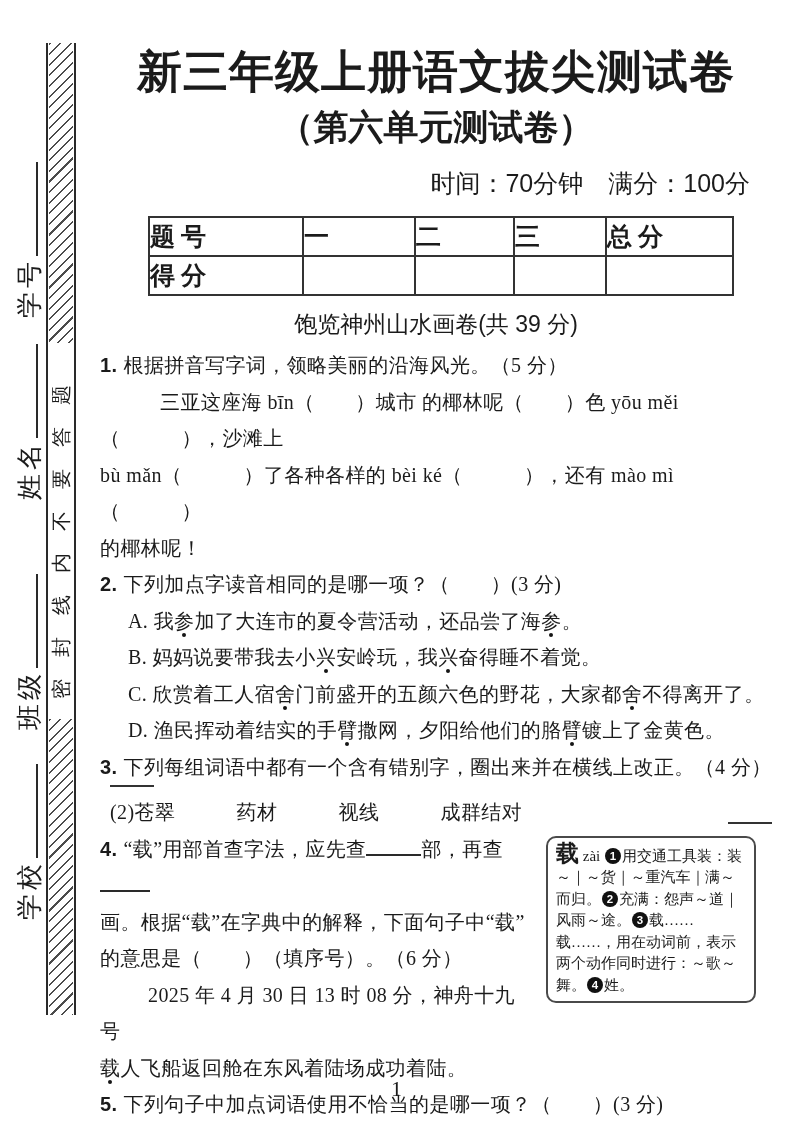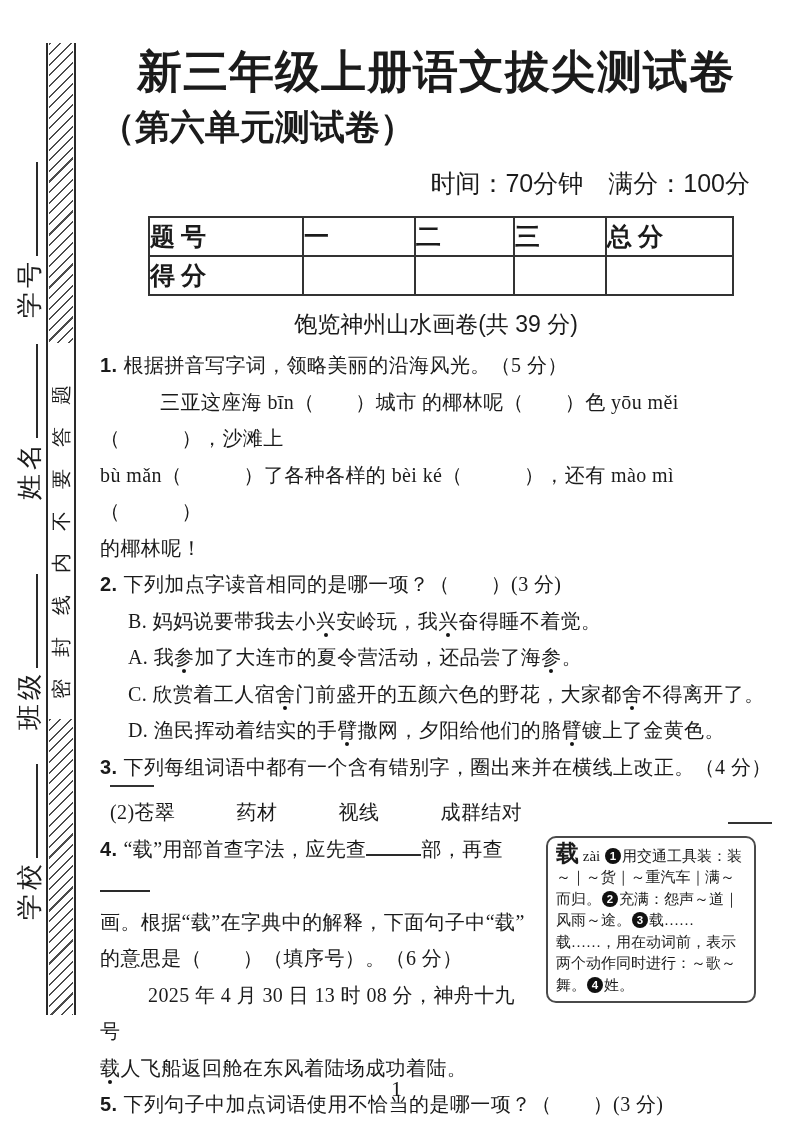--- a/index.html
+++ b/index.html
@@ -34,21 +34,21 @@
     font-size:26px; letter-spacing:4px; line-height:30px;
   }
   .label-line { display:inline-block; width:94px; height:4px;
     border-bottom:2px solid #2a2a2a; margin-left:2px; }
 
   
   .content { position:absolute; left:100px; top:0; width:672px; }
   .sans { font-family:"Liberation Sans","DejaVu Sans",sans-serif; }
   .title { margin:44px 0 0; text-align:center; font-weight:900; font-size:45px;
     letter-spacing:1px; line-height:1.25; }
-  .subtitle { margin:4px 0 0; font-weight:800; font-size:35px; }
+  .subtitle { margin:4px 0 0; text-align:center; font-weight:800; font-size:35px; }
   .info-line { margin-top:16px; text-align:right; padding-right:22px;
     font-weight:400; font-size:25px; }
 
   table.score-table { margin:16px 0 0 48px; border-collapse:collapse; table-layout:fixed;
     width:574px; text-align:left; font-weight:bold; font-size:25px; letter-spacing:6px; }
   table.score-table td { border:2px solid #333; height:37px; padding:0; }
 
   .section-heading { margin-top:13px; text-align:center; font-weight:normal; font-size:23px; }
 
   .questions { margin-top:7px; font-size:20px; line-height:36.5px; letter-spacing:0.4px; }
@@ -139,22 +139,22 @@
 
       <div>
         <div><span class="q-num">1.</span><span>根据拼音写字词，领略美丽的沿海风光。（5 分）</span></div>
         <div class="indent60">三亚这座海 bīn（　　）城市 的椰林呢（　　）色 yōu měi（　　　），沙滩上</div>
         <div>bù mǎn（　　　）了各种各样的 bèi ké（　　　），还有 mào mì（　　　）</div>
         <div>的椰林呢！</div>
       </div>
 
       <div>
         <div><span class="q-num">2.</span><span>下列加点字读音相同的是哪一项？（　　）(3 分)</span></div>
+        <div class="opt"><span>A. 我</span><span class="em-dot">参</span><span>加了大连市的夏令营活动，还品尝了海</span><span class="em-dot">参</span><span>。</span></div>
         <div class="opt"><span>B. 妈妈说要带我去小</span><span class="em-dot">兴</span><span>安岭玩，我</span><span class="em-dot">兴</span><span>奋得睡不着觉。</span></div>
-        <div class="opt"><span>A. 我</span><span class="em-dot">参</span><span>加了大连市的夏令营活动，还品尝了海</span><span class="em-dot">参</span><span>。</span></div>
         <div class="opt"><span>C. 欣赏着工人宿</span><span class="em-dot">舍</span><span>门前盛开的五颜六色的野花，大家都</span><span class="em-dot">舍</span><span>不得离开了。</span></div>
         <div class="opt"><span>D. 渔民挥动着结实的手</span><span class="em-dot">臂</span><span>撒网，夕阳给他们的胳</span><span class="em-dot">臂</span><span>镀上了金黄色。</span></div>
       </div>
 
       <div>
         <div><span class="q-num">3.</span><span>下列每组词语中都有一个含有错别字，圈出来并在横线上改正。（4 分）</span></div>
         <div class="q3row">
           <span class="tail-blank"></span>
         </div>
         <div class="q3row">

